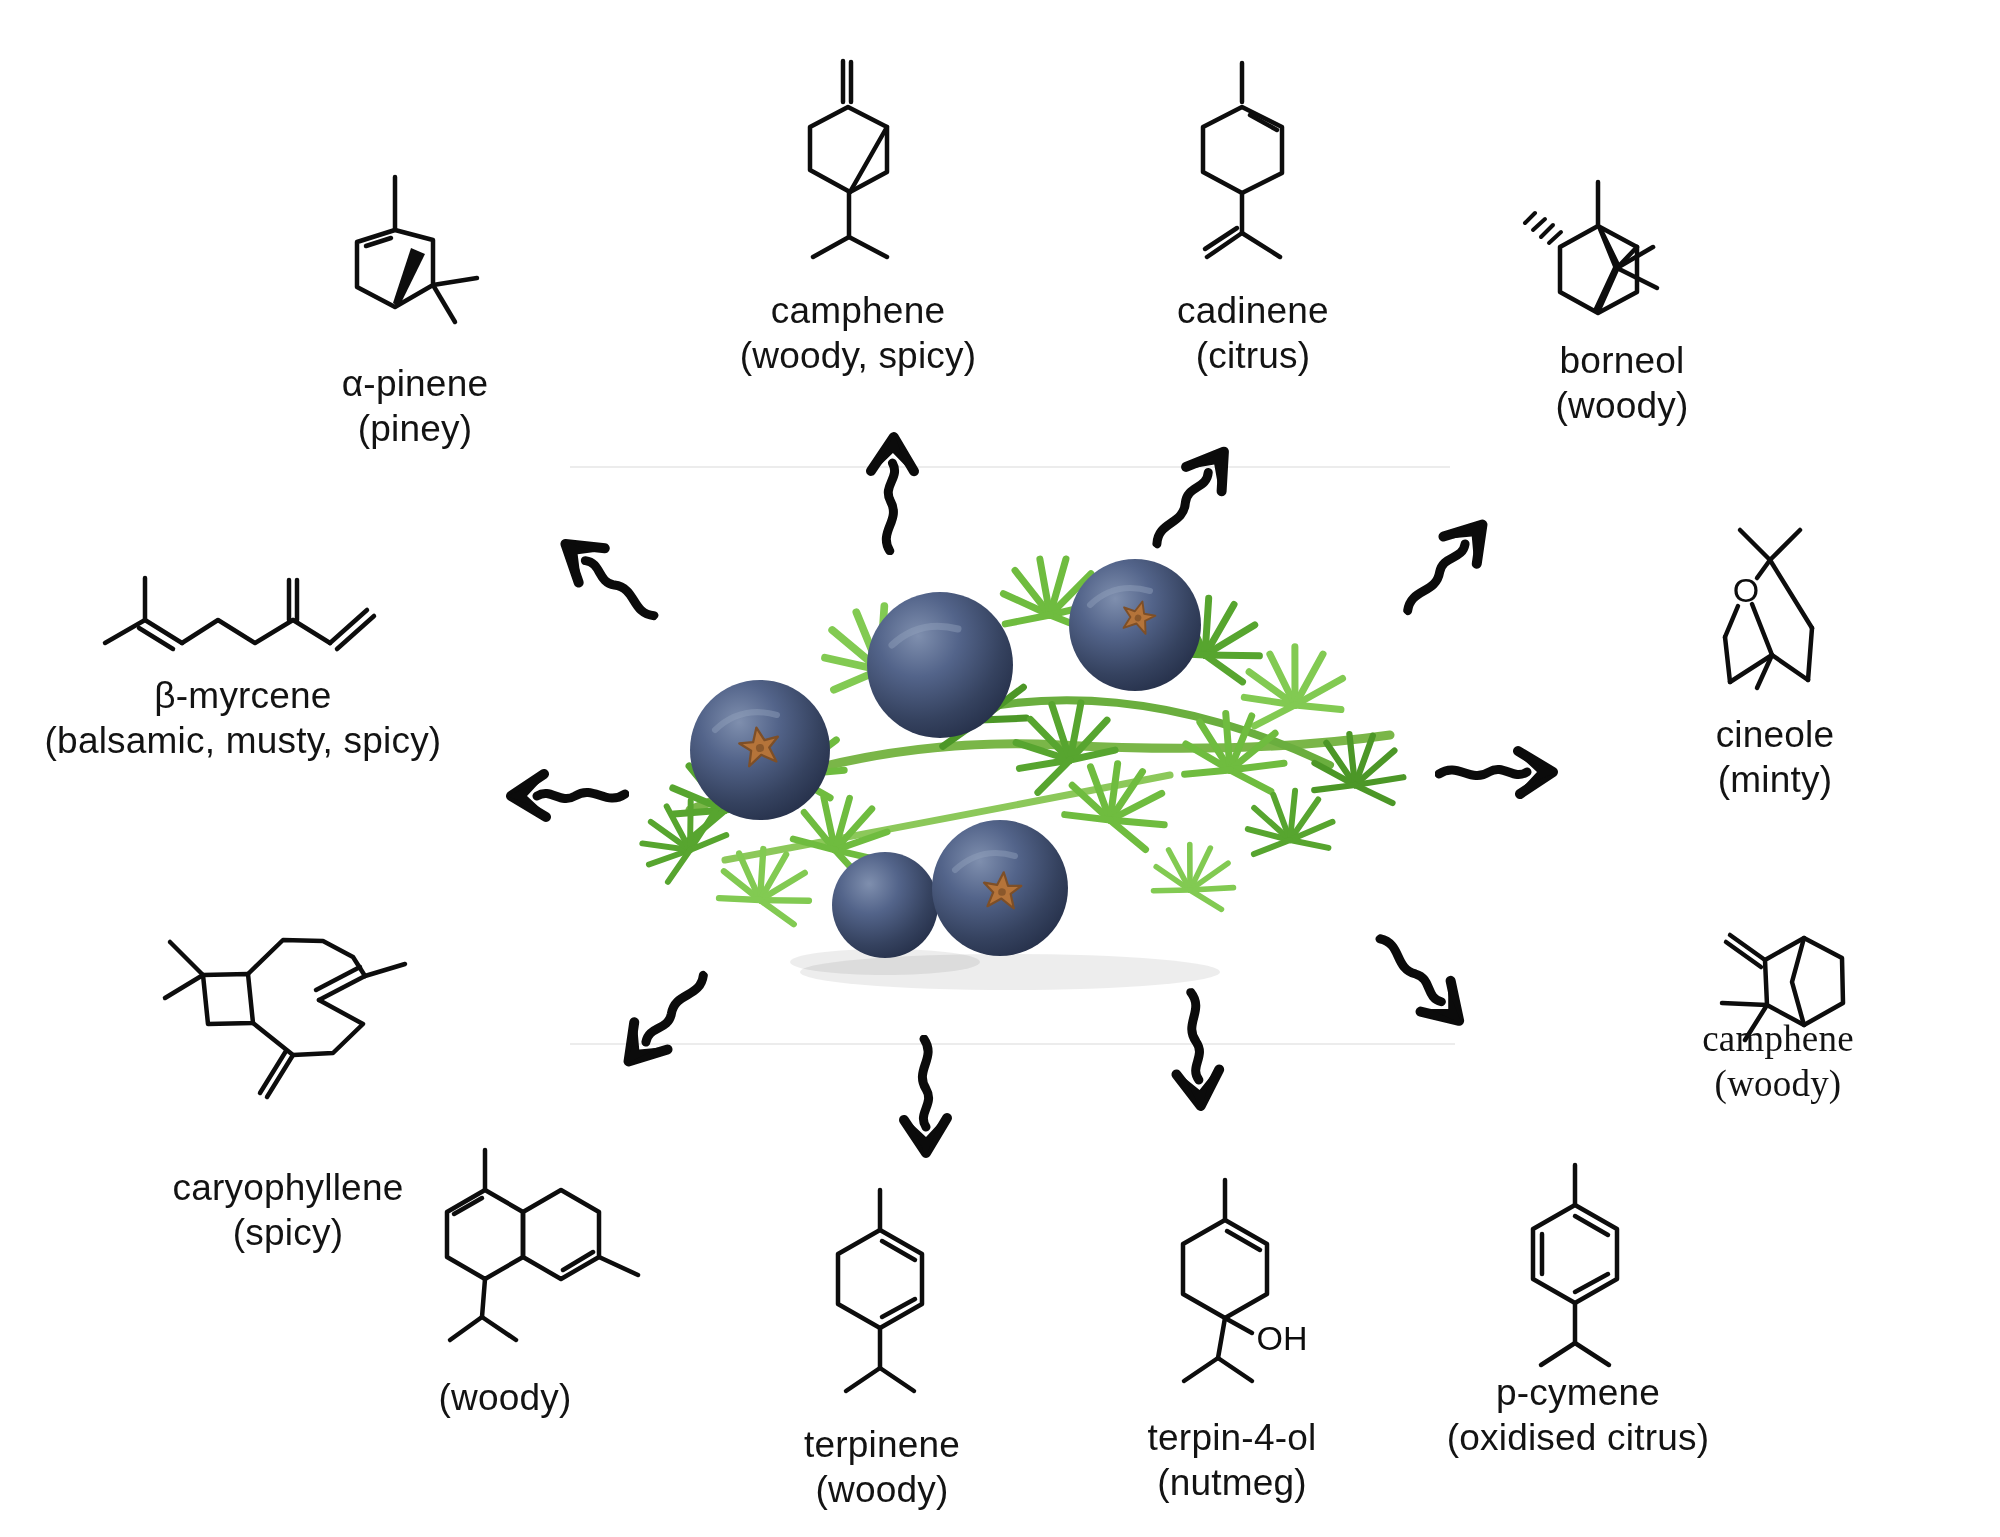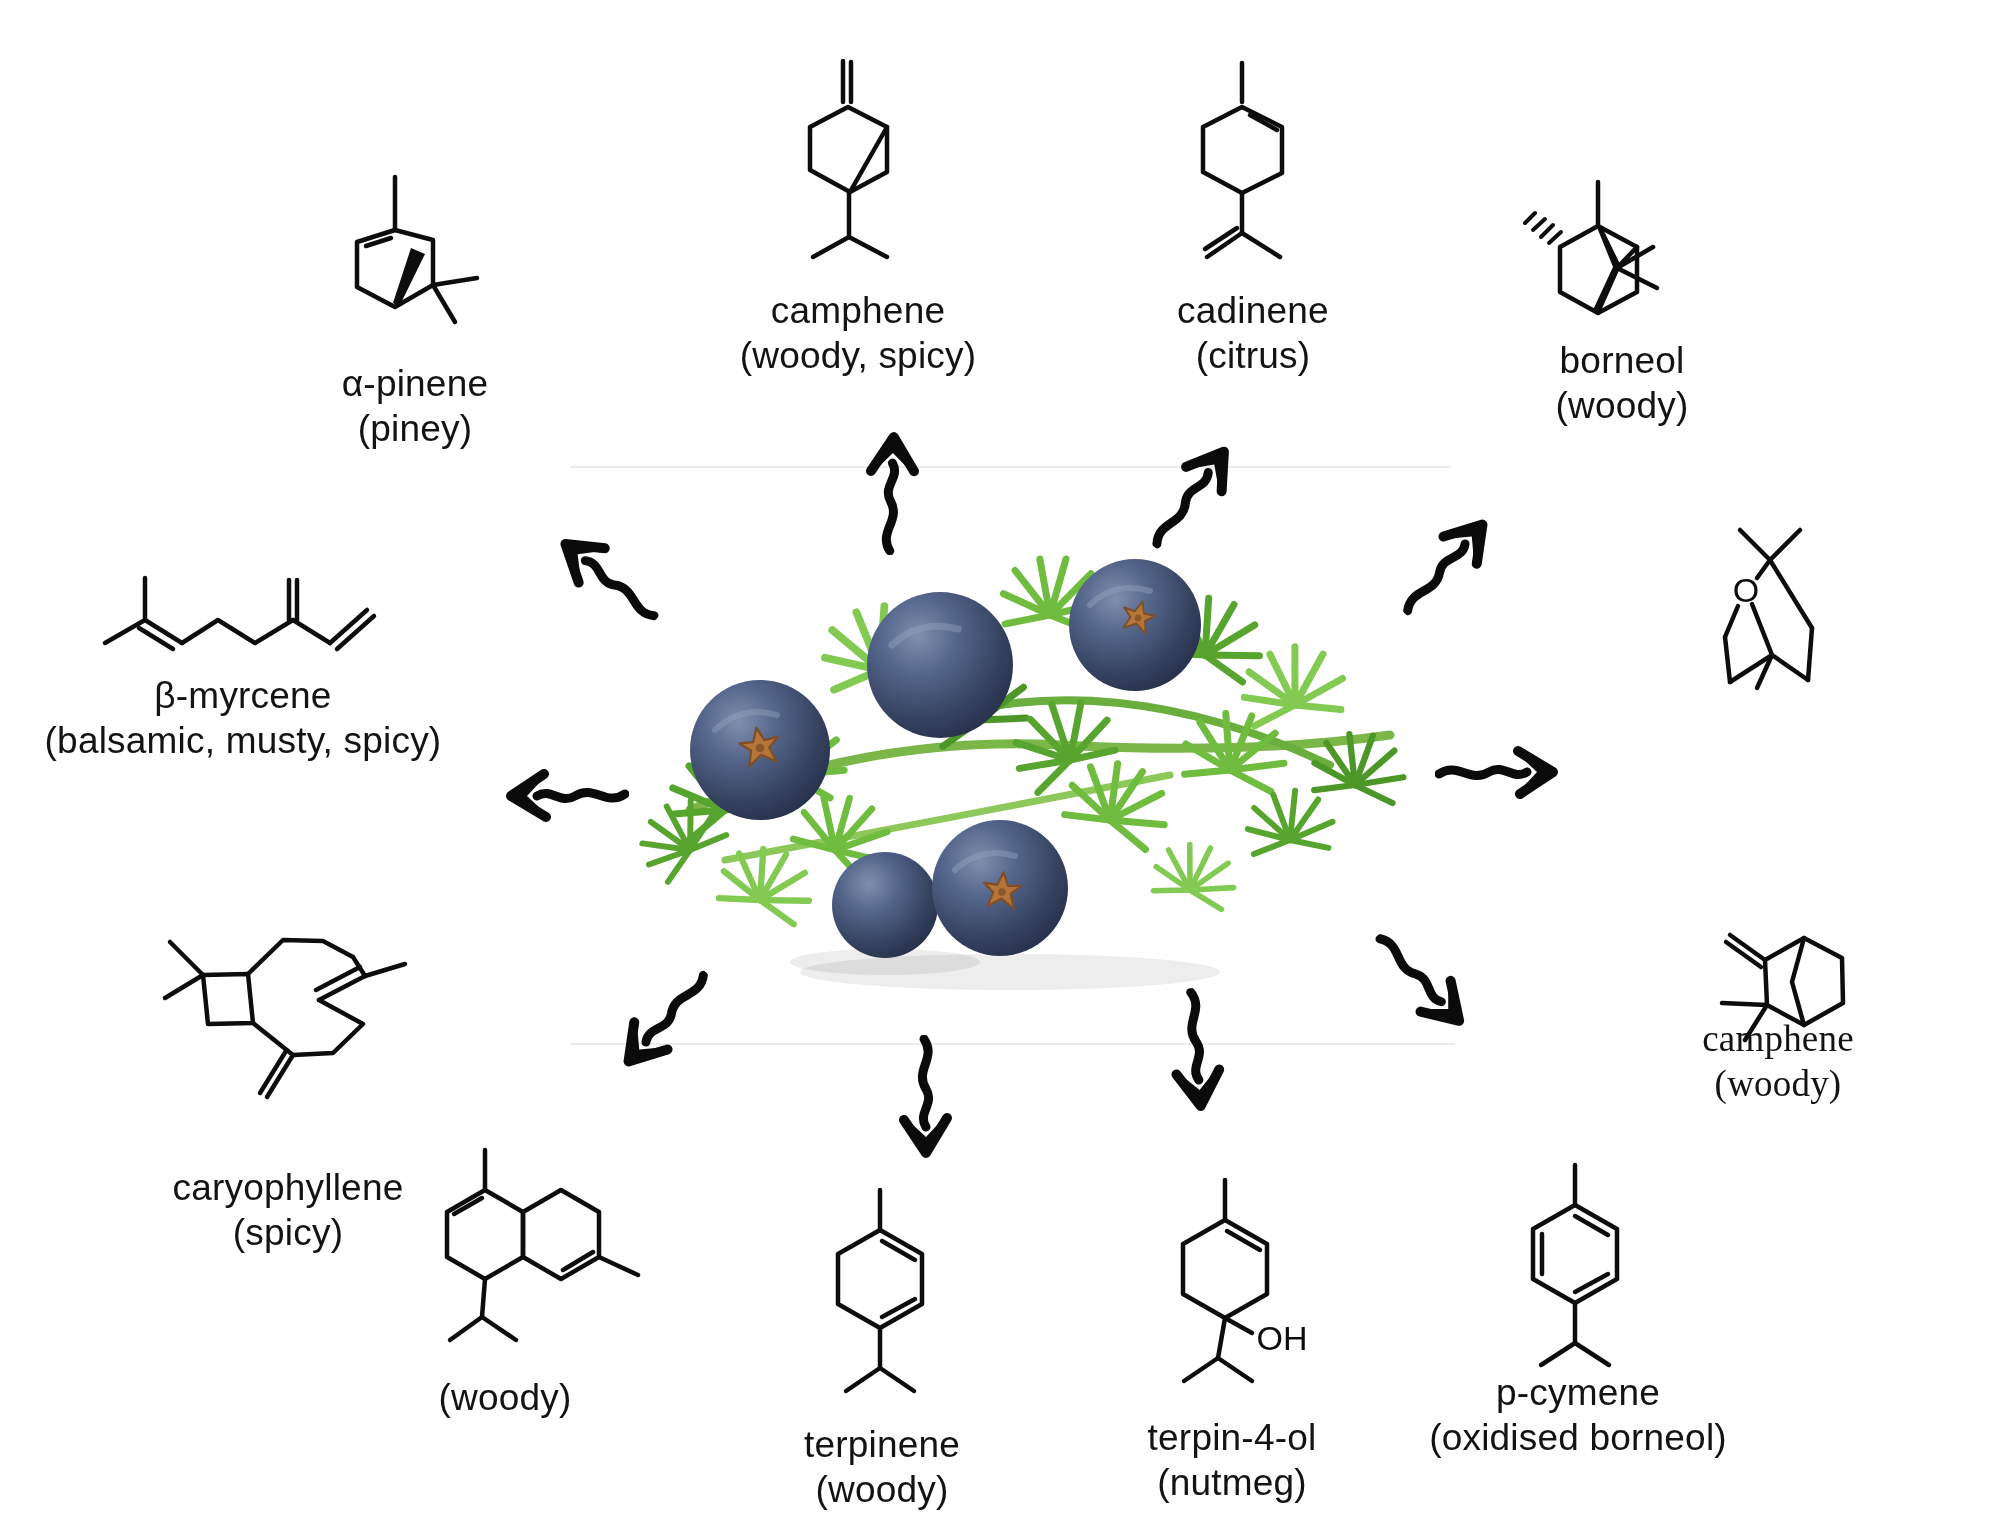--- a/index.html
+++ b/index.html
@@ -310,27 +310,31 @@
     <div>(woody, spicy)</div>
   </div>
   <div class="label" style="left:1033px; top:288px;">
     <div>cadinene</div>
     <div>(citrus)</div>
   </div>
   <div class="label" style="left:1402px; top:338px;">
     <div>borneol</div>
     <div>(woody)</div>
   </div>
+  <div class="label" style="left:1555px; top:712px;">
+    <div>cineole</div>
+    <div>(minty)</div>
+  </div>
   <div class="label" style="left:1558px; top:1016px;font-family:Liberation Serif, serif;">
     <div>camphene</div>
     <div>(woody)</div>
   </div>
   <div class="label" style="left:1358px; top:1370px;">
     <div>p-cymene</div>
-    <div>(oxidised borneol)</div>
+    <div>(oxidised citrus)</div>
   </div>
   <div class="label" style="left:1012px; top:1415px;">
     <div>terpin-4-ol</div>
     <div>(nutmeg)</div>
   </div>
   <div class="label" style="left:662px; top:1422px;">
     <div>terpinene</div>
     <div>(woody)</div>
   </div>
   <div class="label" style="left:285px; top:1375px;">

